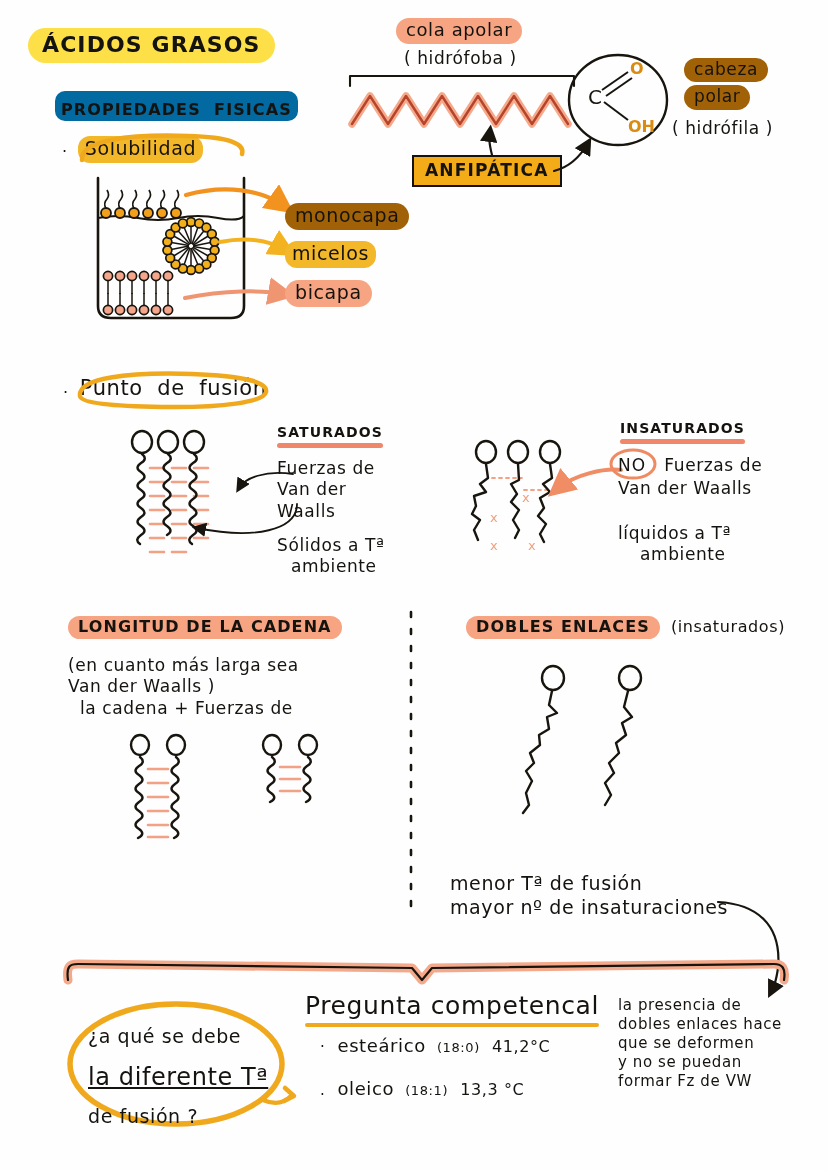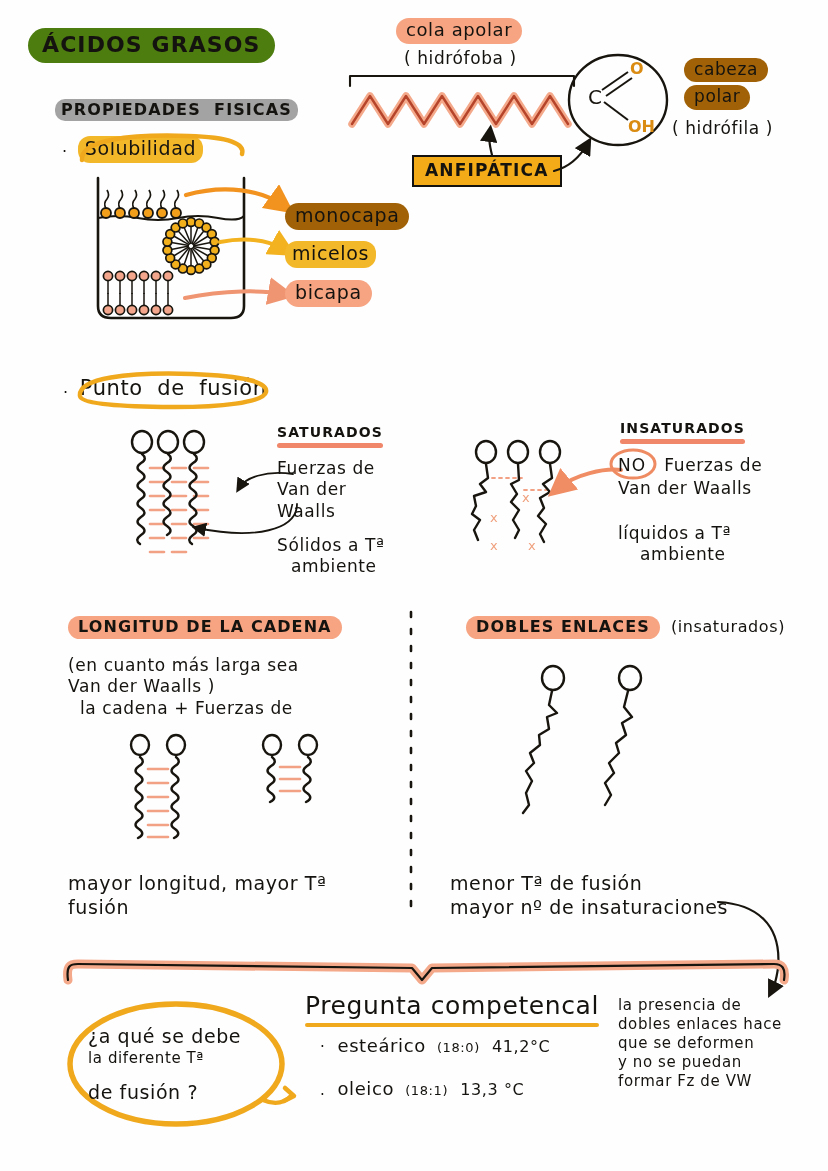--- a/index.html
+++ b/index.html
@@ -28,21 +28,21 @@
     white-space: pre;
   }
   .hw-caps { letter-spacing: 1.1px; }
 
   
   .pill {
     display: inline-block;
     padding: 3px 14px 4px 14px;
     border-radius: 30px;
   }
-  .pill-orange  { background: #4d7c0f; }
+  .pill-orange  { background: #fde047; }
 
   .hl-yellow {
     background: #f3b72a;
     border-radius: 12px;
     padding: 1px 7px 2px 7px;
     display: inline-block;
   }
   .hl-salmon {
     background: #f6a482;
     border-radius: 14px;
@@ -84,21 +84,21 @@
 </head>
 <body>
 
 <div id="page">
 
   <div class="abs" style="left:28px; top:28px;">
     <span class="hw hw-caps pill pill-orange" style="font-size:22px; font-weight:600;">ÁCIDOS GRASOS</span>
   </div>
 
   <div class="abs" style="left:55px; top:100px;">
-    <span class="hw hw-caps" style="font-size:16px; font-weight:600; background:#a3a3a3; border-radius:10px; padding:1px 6px 2px 6px;">PROPIEDADES  FISICAS</span>
+    <span class="hw hw-caps" style="font-size:16px; font-weight:600; background:#0369a1; border-radius:10px; padding:9px 6px 2px 6px;">PROPIEDADES  FISICAS</span>
   </div>
 
   <div class="abs" style="left:62px; top:136px;">
     <span class="hw" style="font-size:16px; position:relative; top:2px;">·</span>
     <span class="hw hl-yellow" style="font-size:19px; margin-left:5px;">Solubilidad</span>
   </div>
   <svg class="abs" style="left:70px; top:130px;" width="185" height="42">
     <path d="M12,30 C10,10 60,4 118,6 C160,7 175,14 172,24" stroke="#f0a81c" stroke-width="4.5" fill="none" stroke-linecap="round"></path>
   </svg>
 
@@ -436,24 +436,20 @@
     <g stroke="#18150f" stroke-width="2.4" fill="none" stroke-linejoin="round" stroke-linecap="round">
       <path d="M10,22 q6,5 -1,9 q-7,5 0,9 q7,5 0,9 q-7,5 0,9 q7,5 -1,9"></path>
       <path d="M46,22 q6,5 -1,9 q-7,5 0,9 q7,5 0,9 q-7,5 0,9 q7,5 -1,9"></path>
     </g>
     <g fill="none" stroke="#18150f" stroke-width="2.4">
       <ellipse cx="10" cy="10" rx="9" ry="10"></ellipse>
       <ellipse cx="46" cy="10" rx="9" ry="10"></ellipse>
     </g>
   </svg>
 
-  <div class="abs" style="left:68px; top:872px;">
-    <div class="hw" style="font-size:19px;">mayor longitud, mayor Tª</div>
-    <div class="hw" style="font-size:19px;">fusión</div>
-  </div>
 
   <div class="abs" style="left:466px; top:616px;">
     <span class="hw hw-caps hl-salmon" style="font-size:16px; font-weight:600;">DOBLES ENLACES</span>
     <span class="hw" style="font-size:16px; margin-left:6px;">(insaturados)</span>
   </div>
 
   <svg class="abs" style="left:520px; top:665px;" width="150" height="185">
     <g stroke="#18150f" stroke-width="2.4" fill="none" stroke-linejoin="round" stroke-linecap="round">
       <path d="M32,26 l-3,14 l8,8 l-10,4 l2,12 l-10,6 l1,10 l-10,8 l4,10 l-8,8 l6,10 l-6,12 l3,12 l-6,8"></path>
       <path d="M108,26 l-4,16 l8,10 l-10,6 l4,12 l-10,8 l3,10 l-10,10 l5,10 l-9,10 l6,12 l-6,10"></path>
@@ -483,21 +479,21 @@
     <path d="M8,30 C6,16 10,14 18,14 L352,18 L362,30 L372,18 L714,14 C722,14 726,18 724,30" stroke="#18150f" stroke-width="2.2" fill="none" stroke-linecap="round" stroke-linejoin="round"></path>
   </svg>
 
   <svg class="abs" style="left:63px; top:1000px;" width="240" height="130">
     <ellipse cx="113" cy="64" rx="106" ry="60" stroke="#f0a81c" stroke-width="5.5" fill="none"></ellipse>
     <path d="M200,100 C214,106 222,102 228,96" stroke="#f0a81c" stroke-width="4.5" fill="none" stroke-linecap="round"></path>
     <path d="M222,88 L231,96 L221,101" stroke="#f0a81c" stroke-width="4.5" fill="none" stroke-linecap="round" stroke-linejoin="round"></path>
   </svg>
   <div class="abs" style="left:88px; top:1025px;">
     <div class="hw" style="font-size:19px;">¿a qué se debe</div>
-    <div class="hw" style="font-size:15px; ">la diferente Tª</div>
+    <div class="hw" style="font-size:24px; margin-top:13px;text-decoration:underline;">la diferente Tª</div>
     <div class="hw" style="font-size:19px; margin-top:13px;">de fusión ?</div>
   </div>
 
   <div class="abs" style="left:305px; top:990px;">
     <span class="hw" style="font-size:25px;">Pregunta competencal</span>
     <span class="underline-amber"></span>
   </div>
 
   <div class="abs" style="left:320px; top:1035px;">
     <span class="hw" style="font-size:15px;">·</span>

